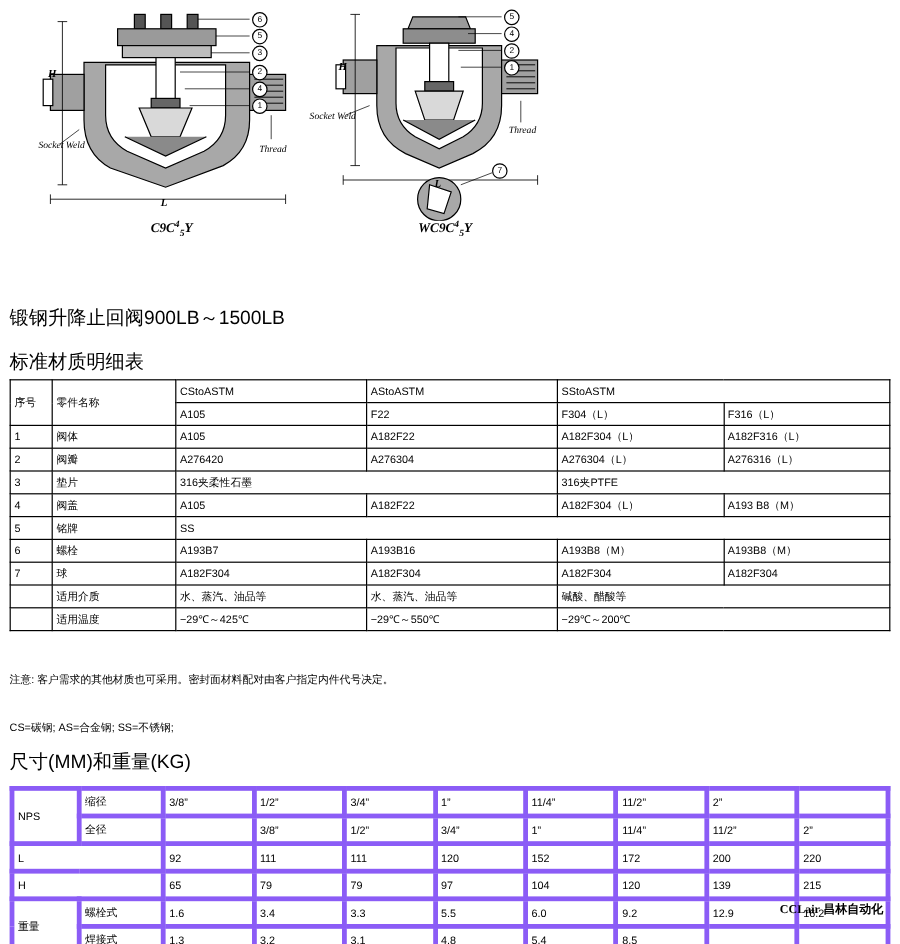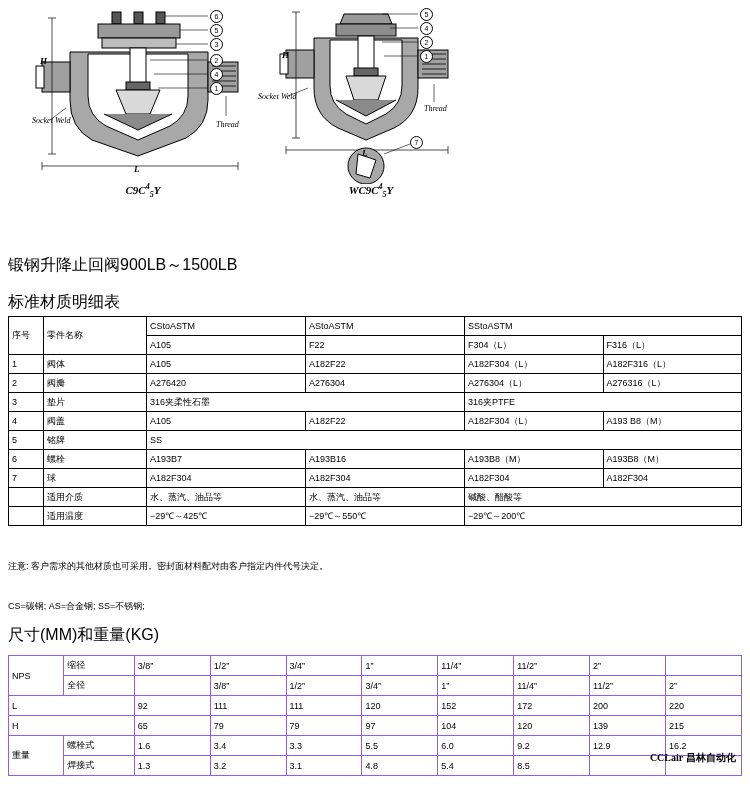--- a/index.html
+++ b/index.html
@@ -76,21 +76,21 @@
   .mat-table .c-name{width:96px;}
   .mat-table .c-d{width:152px;}
 
   .dim-table{
     position:absolute;
     left:8px;top:655px;
     width:734px;
     font-size:9px;
   }
   .dim-table td{
-    border:1px solid #8b5cf6;
+    border:4px solid #8b5cf6;
     padding:2px 3px;
     height:15px;
     vertical-align:middle;
     white-space:nowrap;
   }
   .dim-table .c1{width:44px;}
   .dim-table .c2{width:58px;}
   .dim-table .cd{width:63px;}
 
   .note{position:absolute;font-size:9px;}

